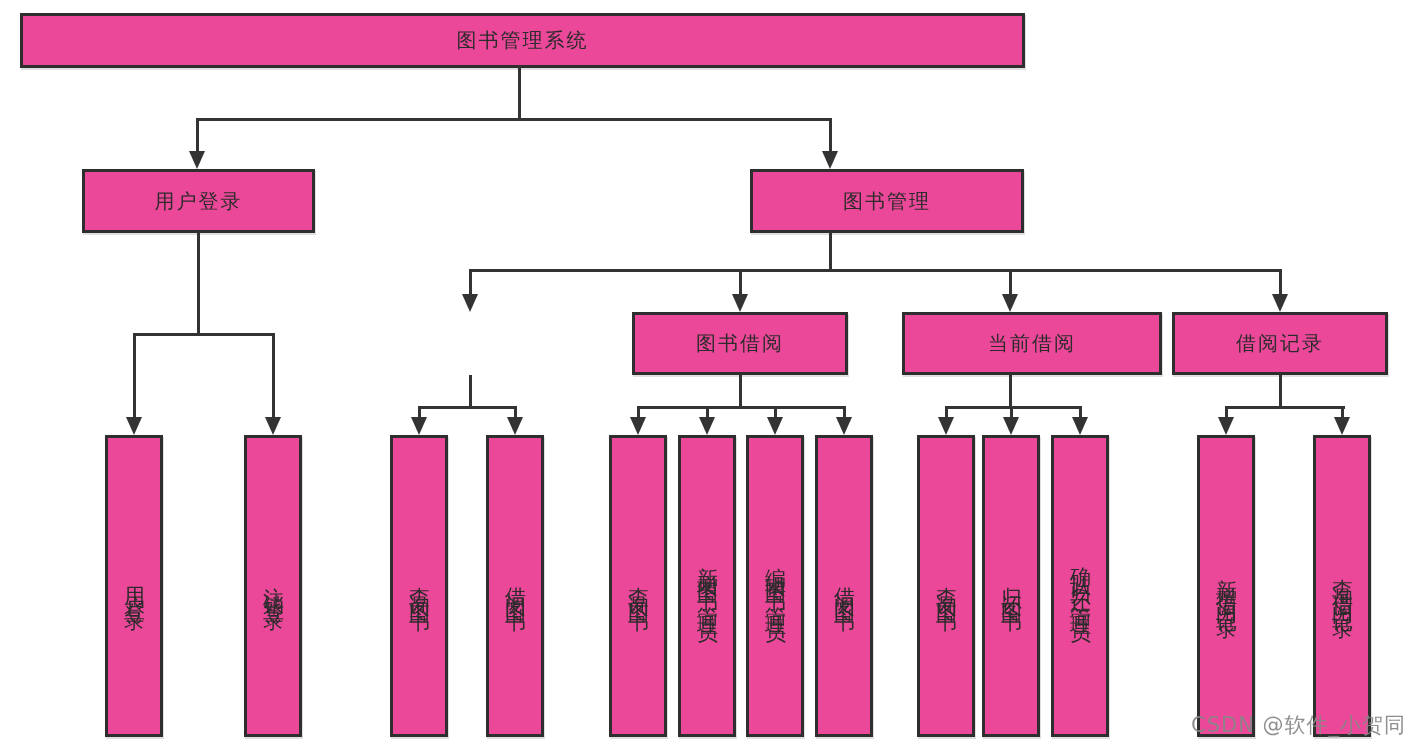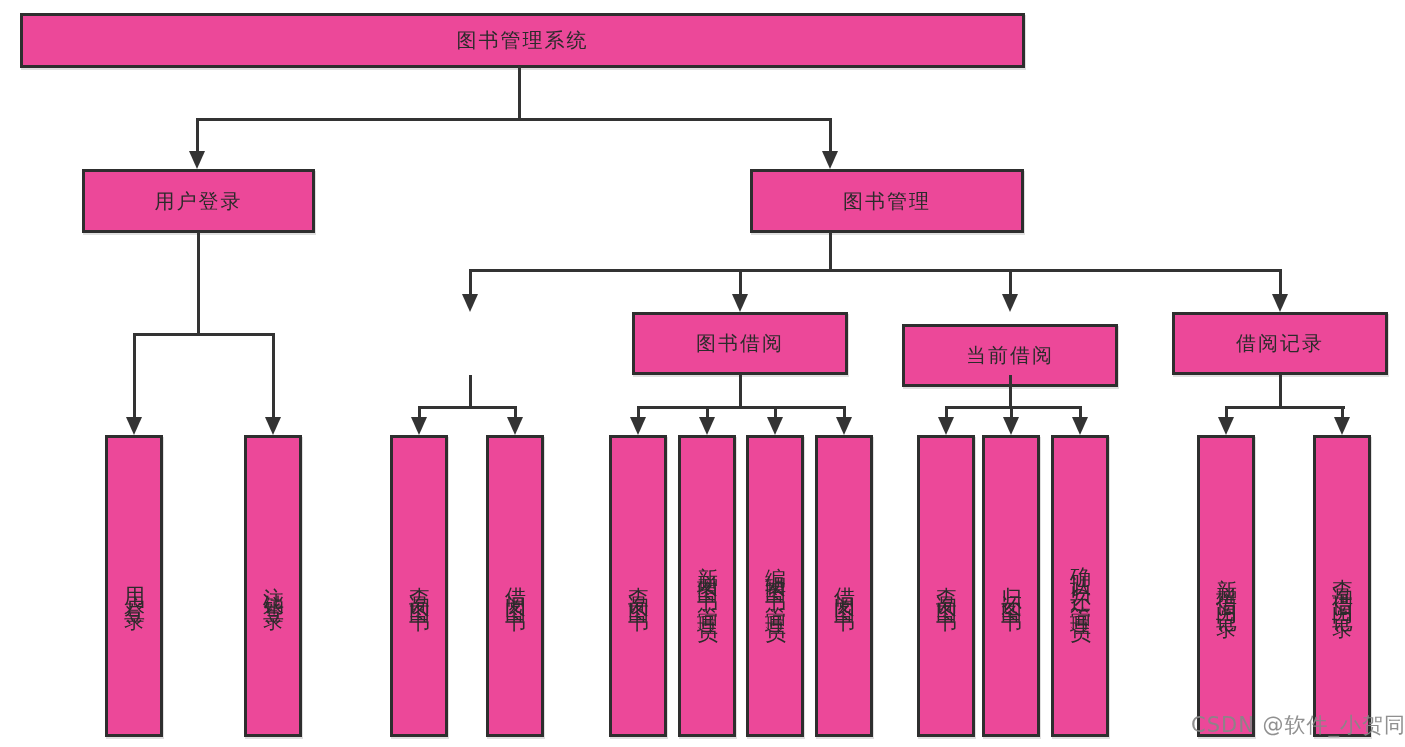--- a/index.html
+++ b/index.html
@@ -95,21 +95,21 @@
   <div class="vl" style="left:738.5px;top:269px;height:25px"></div>
   <div class="arr" style="left:732px;top:294px"></div>
   <div class="vl" style="left:1008.5px;top:269px;height:25px"></div>
   <div class="arr" style="left:1002px;top:294px"></div>
   <div class="vl" style="left:1278.5px;top:269px;height:25px"></div>
   <div class="arr" style="left:1272px;top:294px"></div>
 
   <div class="box" style="left:632px;top:312px;width:216px;height:63px">
     <span class="lbl">图书借阅</span>
   </div>
-  <div class="box" style="left:902px;top:324px;width:216px;height:63px">
+  <div class="box" style="left:902px;top:312px;width:260px;height:63px">
     <span class="lbl">当前借阅</span>
   </div>
   <div class="box" style="left:1172px;top:312px;width:216px;height:63px">
     <span class="lbl">借阅记录</span>
   </div>
 
   <div class="vl" style="left:468.5px;top:375px;height:34px"></div>
   <div class="hl" style="left:417.5px;top:406px;width:99px"></div>
   <div class="vl" style="left:417.5px;top:406px;height:11px"></div>
   <div class="arr" style="left:411px;top:417px"></div>

